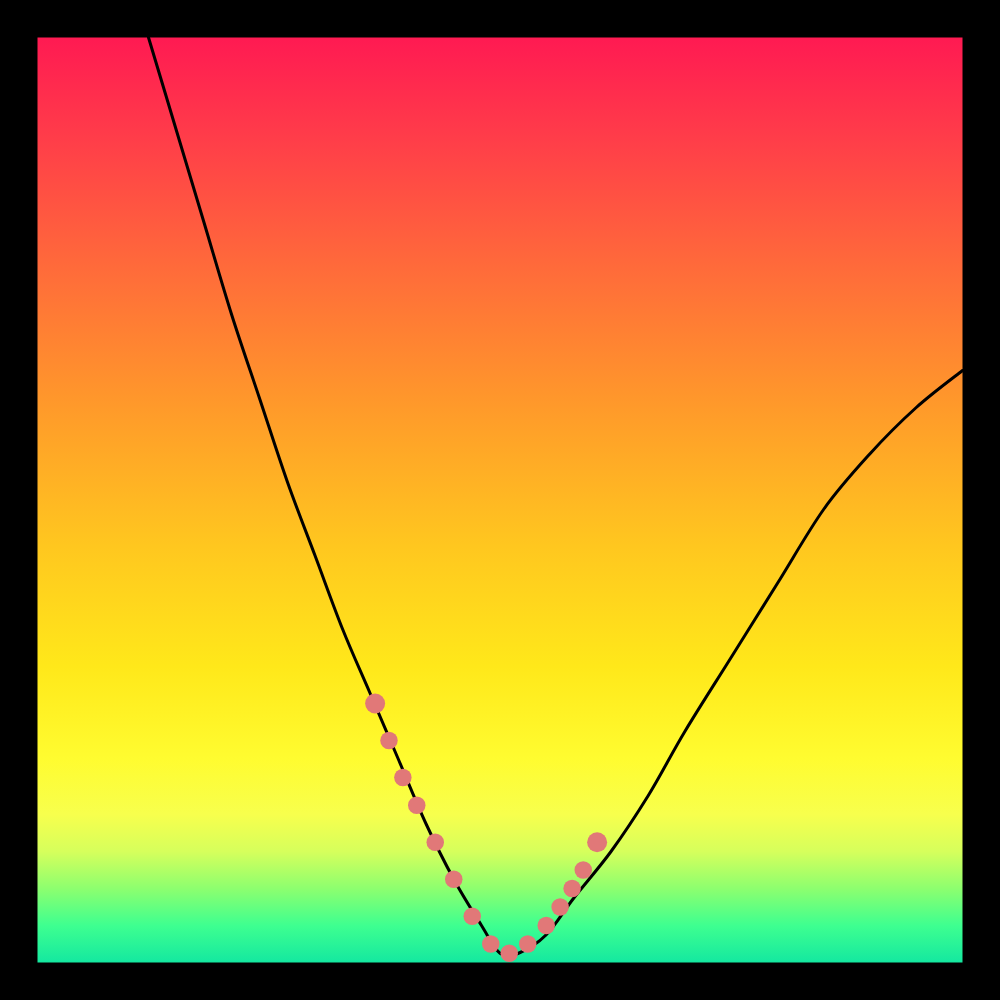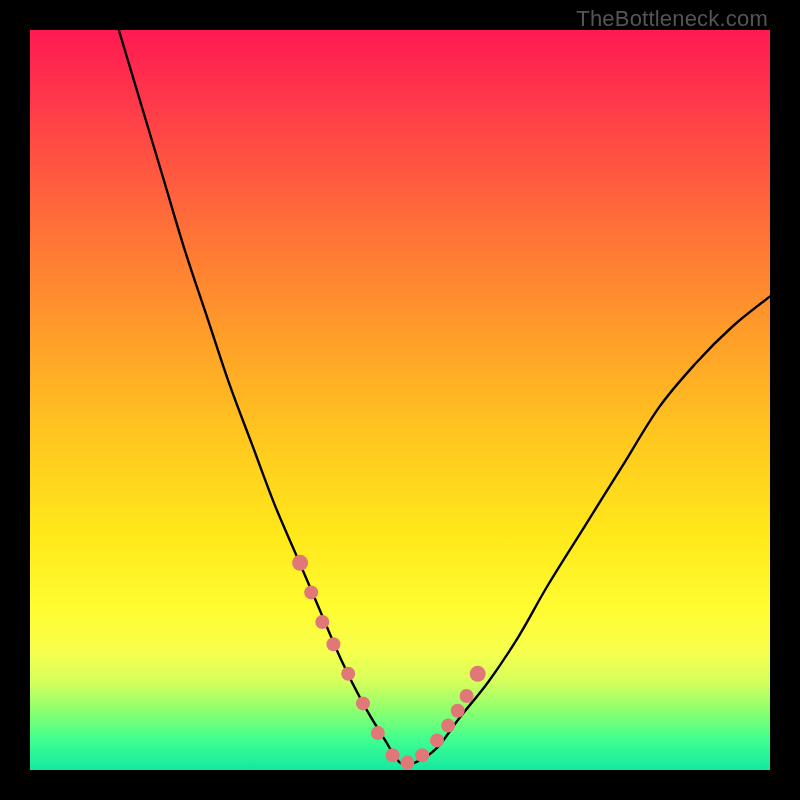--- a/index.html
+++ b/index.html
@@ -65,21 +65,20 @@
   }
   .marker {
     fill: #e17878;
     stroke: none;
   }
 </style>
 </head>
 <body>
 
 <div class="frame">
-  <div class="watermark">TheBottleneck.com</div>
   <div class="plot-area">
     <svg class="curve" viewBox="0 0 740 740">
       <path id="curvePath" class="curve-path" d="M 88.8 0.0 C 92.5 12.3, 103.6 49.3, 111.0 74.0 C 118.4 98.7, 125.8 123.3, 133.2 148.0 C 140.6 172.7, 148.0 198.6, 155.4 222.0 C 162.8 245.4, 170.2 266.4, 177.6 288.6 C 185.0 310.8, 192.4 334.2, 199.8 355.2 C 207.2 376.2, 214.6 394.7, 222.0 414.4 C 229.4 434.1, 236.8 455.1, 244.2 473.6 C 251.6 492.1, 259.0 508.1, 266.4 525.4 C 273.8 542.7, 281.2 559.9, 288.6 577.2 C 296.0 594.5, 303.4 613.0, 310.8 629.0 C 318.2 645.0, 325.6 659.8, 333.0 673.4 C 340.4 687.0, 349.0 700.5, 355.2 710.4 C 361.4 720.3, 365.1 728.9, 370.0 732.6 C 374.9 736.3, 378.6 735.1, 384.8 732.6 C 391.0 730.1, 399.6 725.2, 407.0 717.8 C 414.4 710.4, 420.6 699.3, 429.2 688.2 C 437.8 677.1, 448.9 664.8, 458.8 651.2 C 468.7 637.6, 478.5 622.8, 488.4 606.8 C 498.3 590.8, 506.9 573.5, 518.0 555.0 C 529.1 536.5, 542.7 515.5, 555.0 495.8 C 567.3 476.1, 579.7 456.3, 592.0 436.6 C 604.3 416.9, 616.7 394.7, 629.0 377.4 C 641.3 360.1, 653.7 346.6, 666.0 333.0 C 678.3 319.4, 690.7 307.1, 703.0 296.0 C 715.3 284.9, 733.8 271.3, 740.0 266.4"></path>
       <g id="markers">
           <circle cx="270.1" cy="532.8" r="8" class="marker"></circle>
           <circle cx="281.2" cy="562.4" r="7" class="marker"></circle>
           <circle cx="292.3" cy="592.0" r="7" class="marker"></circle>
           <circle cx="303.4" cy="614.2" r="7" class="marker"></circle>
           <circle cx="318.2" cy="643.8" r="7" class="marker"></circle>
           <circle cx="333.0" cy="673.4" r="7" class="marker"></circle>

